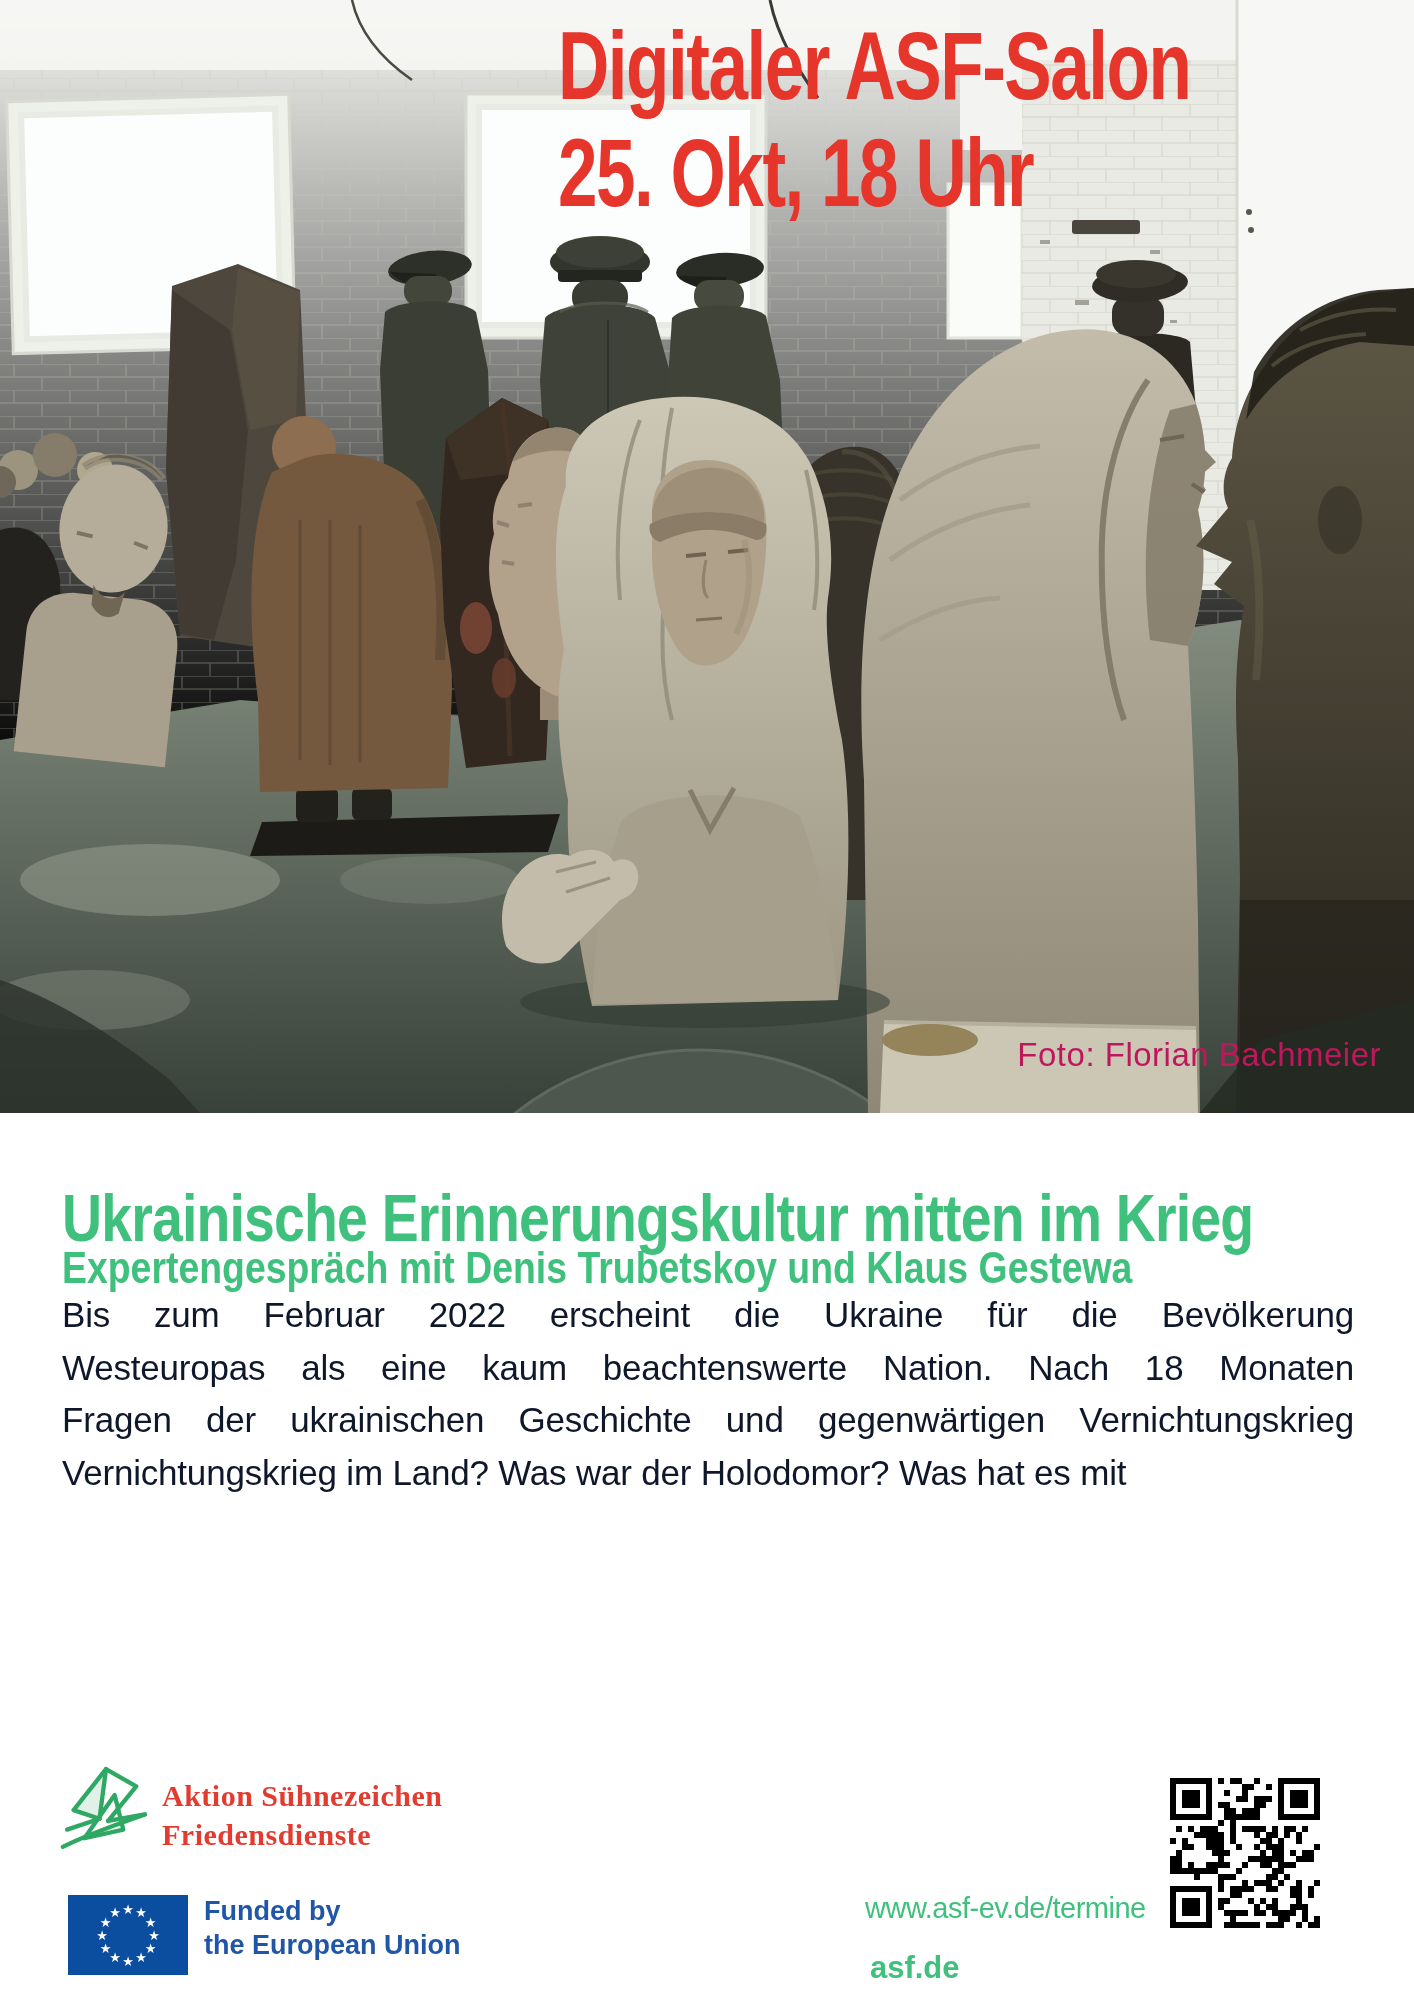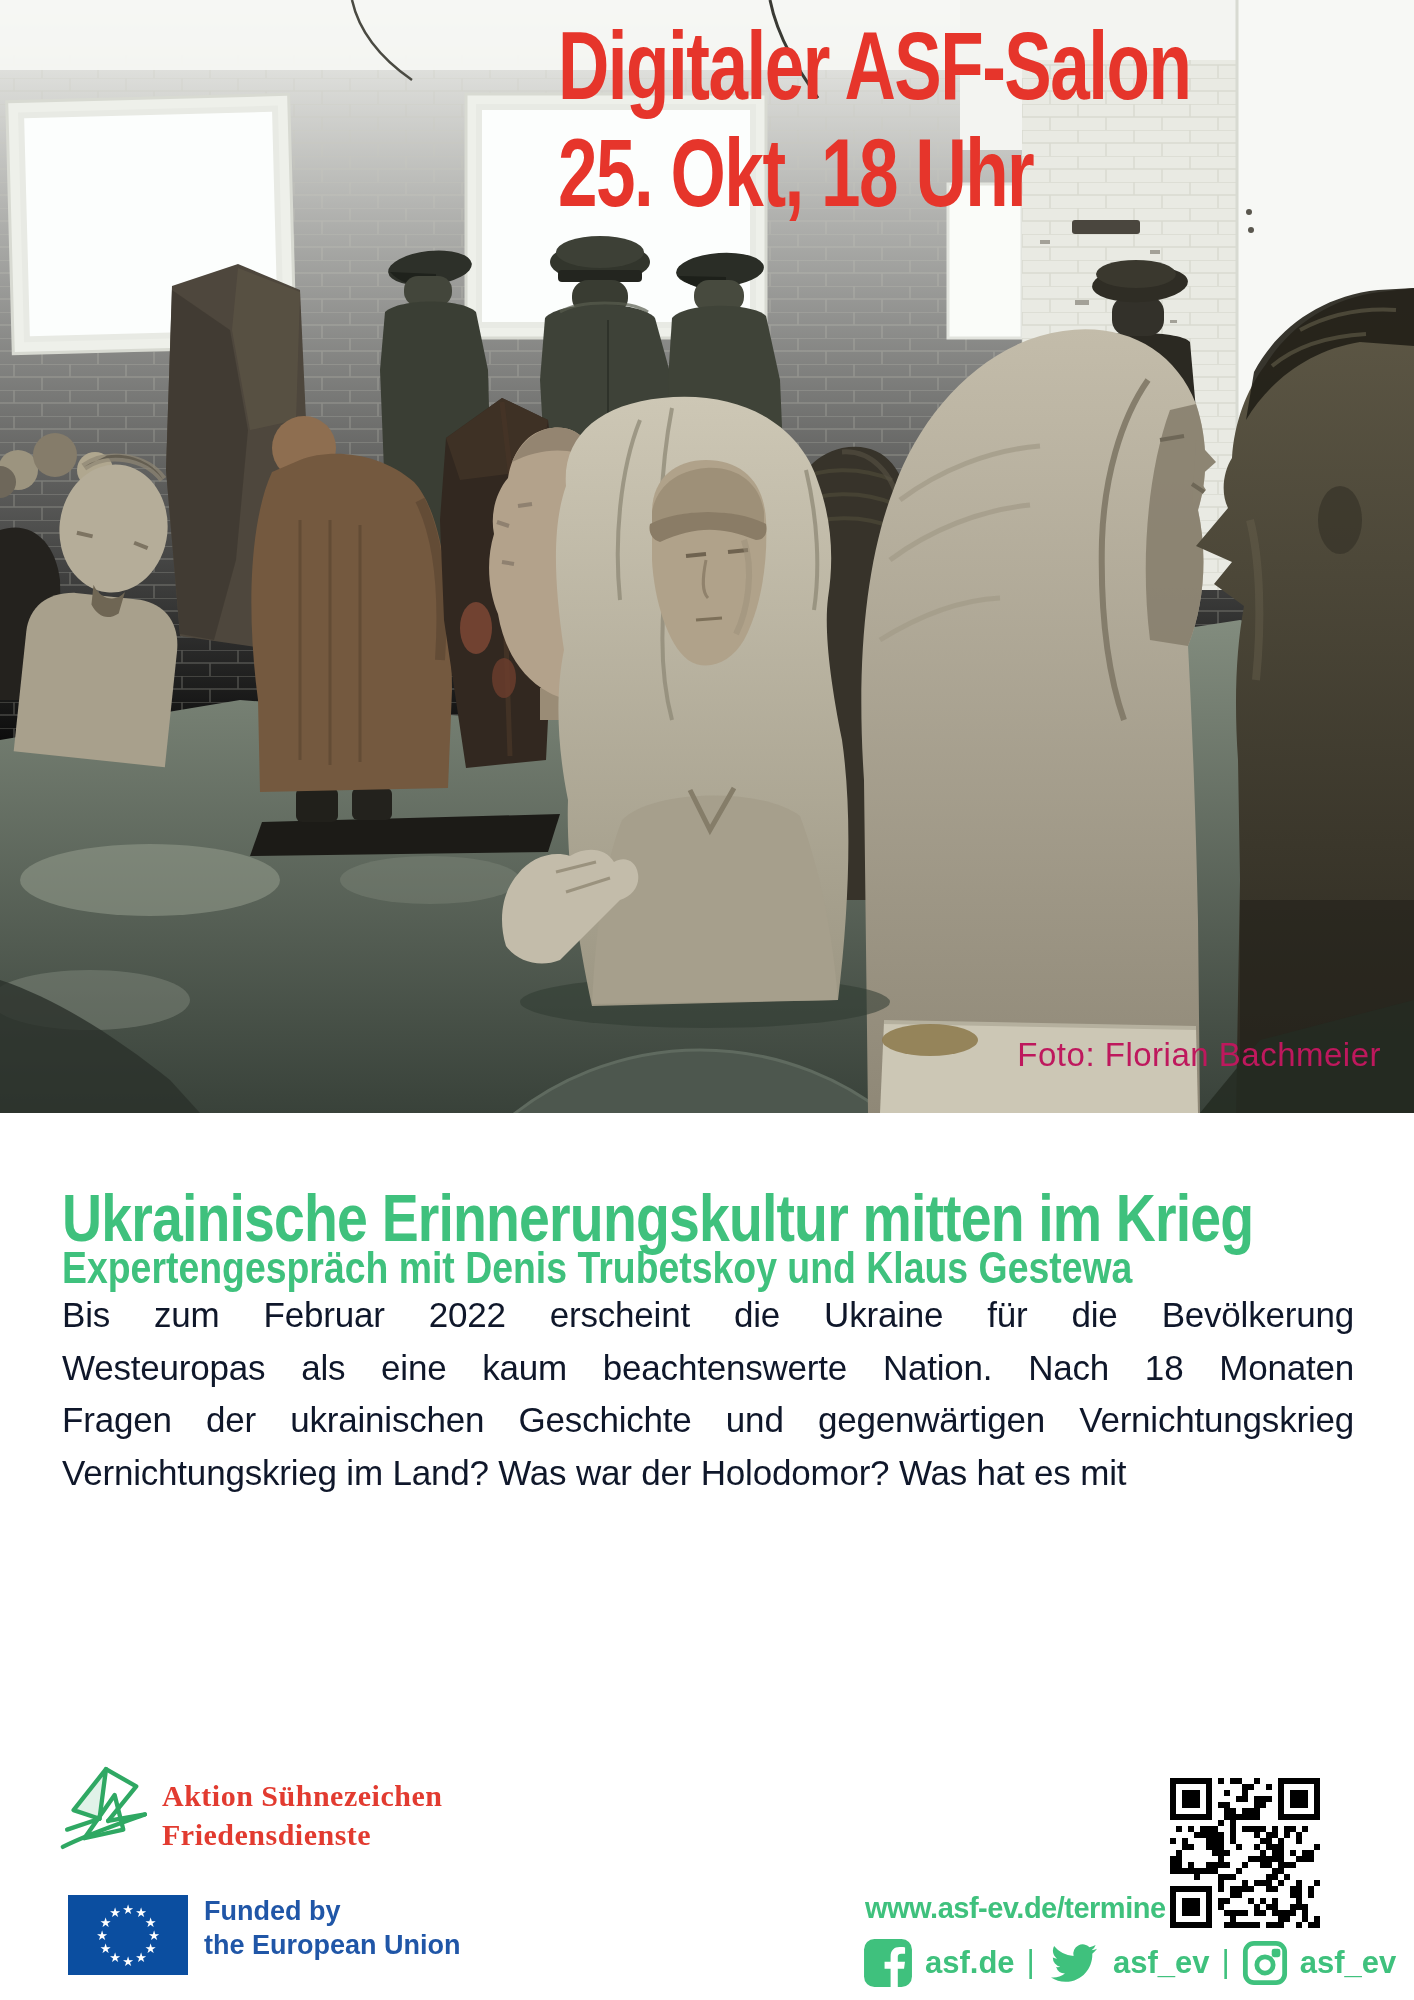--- a/index.html
+++ b/index.html
@@ -40,24 +40,24 @@
 
   .asf-leaf{position:absolute;left:52px;top:1754px;width:108px;height:108px}
   .asf-text{position:absolute;left:162px;top:1779px;font-family:"Liberation Serif",serif;color:var(--asf-red)}
   .asf-line1{font-size:30px;font-weight:700;line-height:34px;letter-spacing:.5px}
   .asf-line2{font-size:30px;font-weight:700;line-height:44px;letter-spacing:.5px}
 
   .eu-flag{position:absolute;left:68px;top:1895px;width:120px;height:80px}
   .eu-text{position:absolute;left:204px;top:1894px;color:var(--eu-blue);font-weight:700;font-size:27px;line-height:34px}
 
   .qr{position:absolute;left:1170px;top:1778px;width:150px;height:150px}
-  .website{position:absolute;left:865px;top:1892px;color:var(--green);font-weight:700;font-size:29px;letter-spacing:-.5px}
+  .website{position:absolute;left:865px;top:1892px;color:var(--green);font-weight:400;font-size:29px;letter-spacing:-.5px}
   .social{
-    position:absolute;left:863px;top:1938px;height:50px;display:flex;align-items:center;gap:12px;
-    color:var(--green);font-weight:700;font-size:31px;
+    position:absolute;left:863px;top:1938px;height:50px;display:flex;align-items:flex-end;gap:12px;
+    color:var(--green);font-weight:700;font-size:31px;flex-direction:column;
   }
   .social .sep{font-weight:400;font-size:32px;transform:translateY(-2px)}
   .social svg{display:block}
 </style>
 </head>
 <body>
 
 <section class="photo">
   <svg class="scene" viewBox="0 0 1414 1113" preserveAspectRatio="none">
     <defs>

